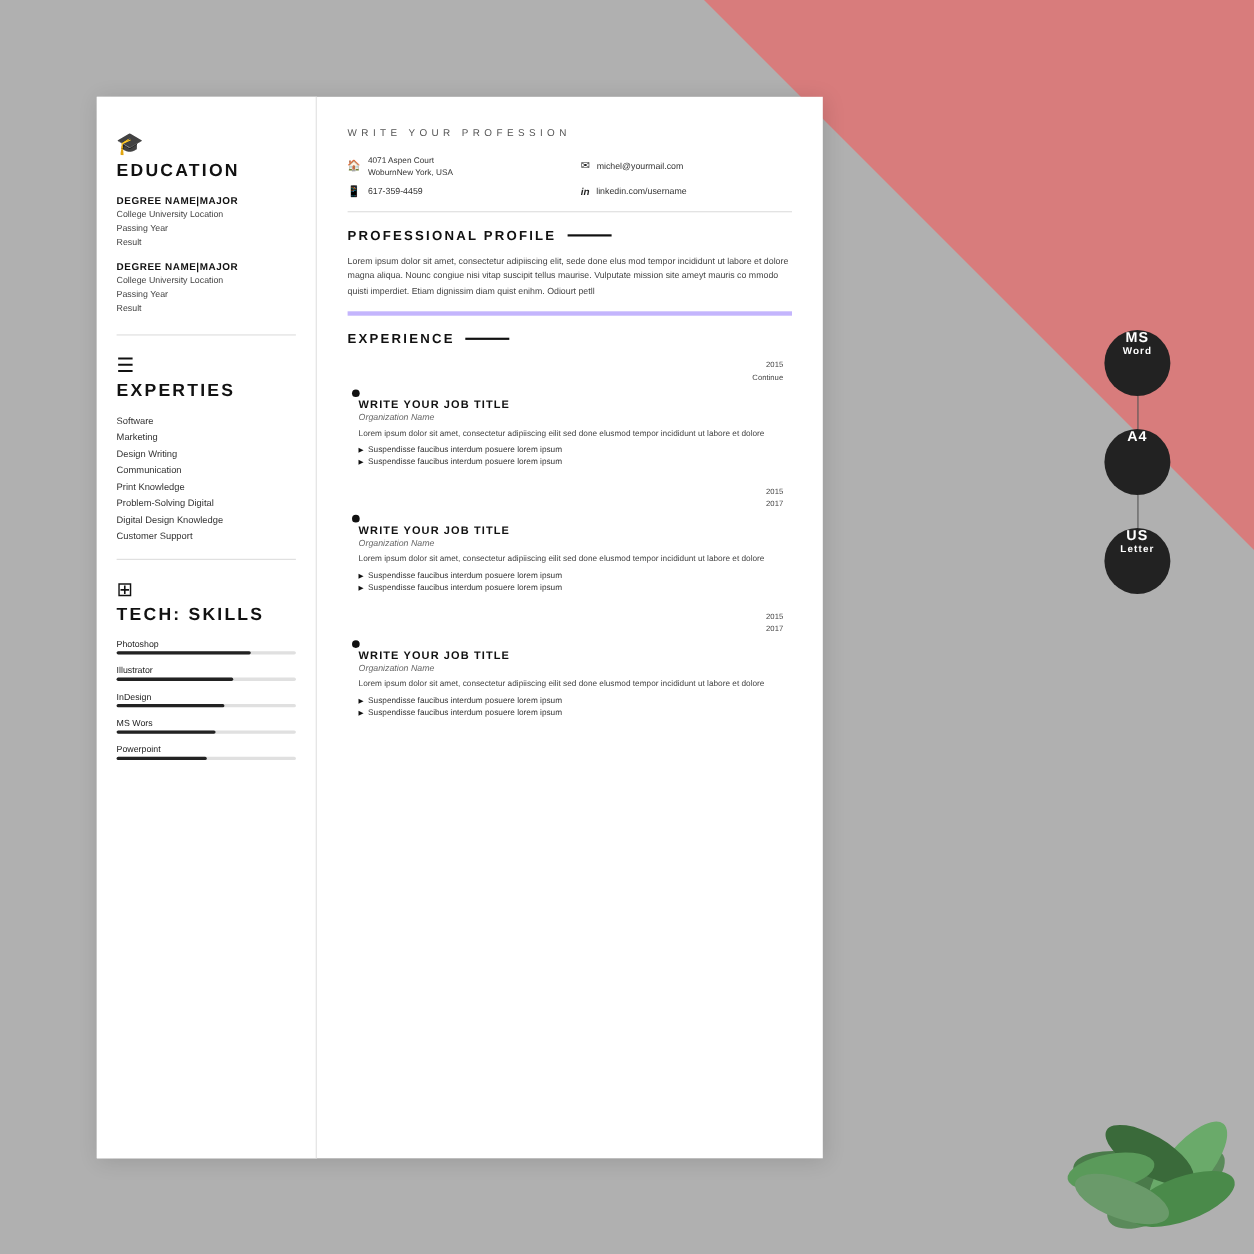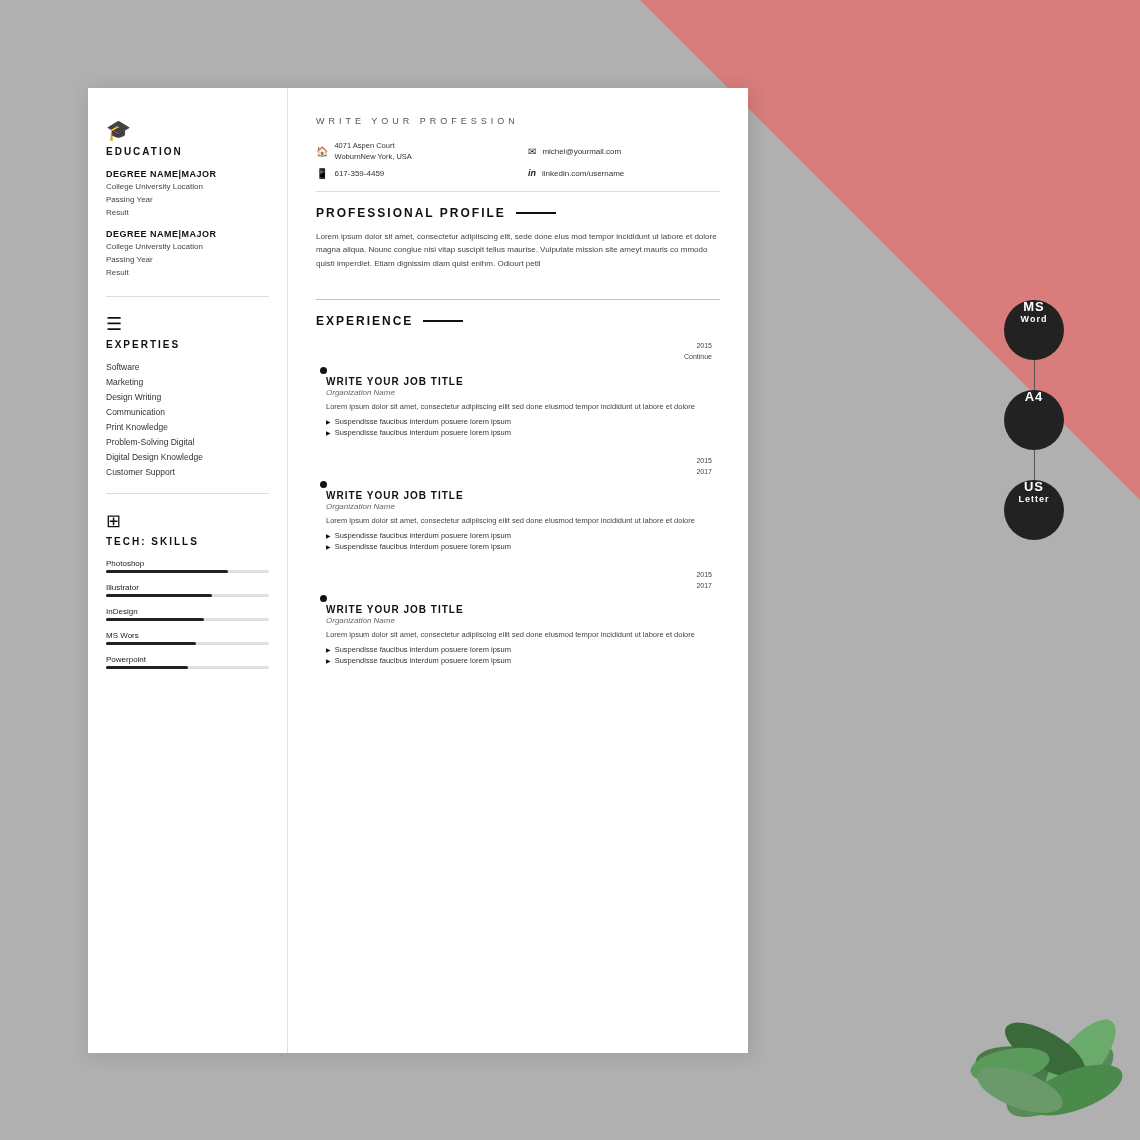--- a/index.html
+++ b/index.html
@@ -53,21 +53,21 @@
       overflow: hidden;
     }
 
     .section-icon {
       font-size: 22px;
       margin-bottom: 4px;
       color: #111;
     }
 
     .section-title {
-      font-size: 10px;
+      font-size: 16px;
       font-weight: 900;
       letter-spacing: 2px;
       text-transform: uppercase;
       color: #111;
       margin-bottom: 12px;
     }
 
     .degree-name {
       font-size: 9px;
       font-weight: 700;
@@ -189,22 +189,22 @@
       font-size: 10px;
       color: #222;
     }
 
     
     .profile-text {
       font-size: 8px;
       color: #444;
       line-height: 1.7;
       margin-bottom: 14px;
-      padding-bottom: 29px;
-      border-bottom: 1px solid #c4b5fd;
+      padding-bottom: 12px;
+      border-bottom: 4px solid #c4b5fd;
     }
 
     
     .experience-section {
       margin-top: 2px;
     }
 
     .exp-entry {
       display: flex;
       flex-direction: column;

